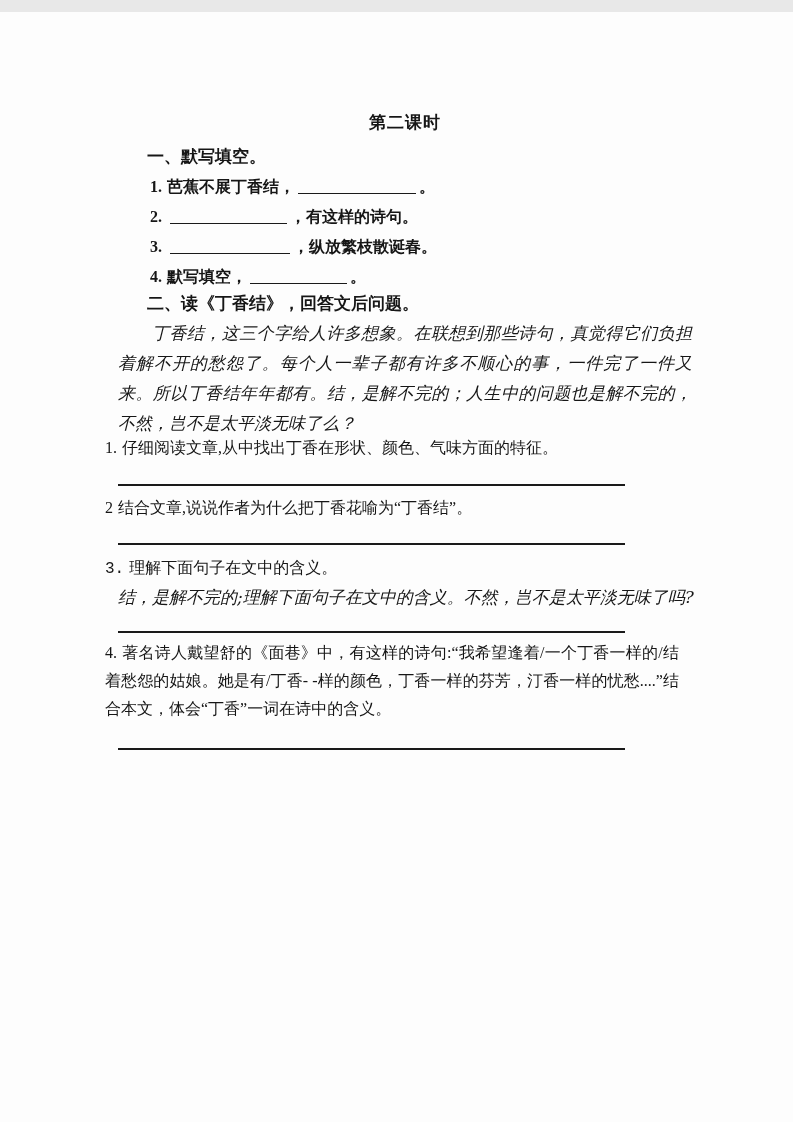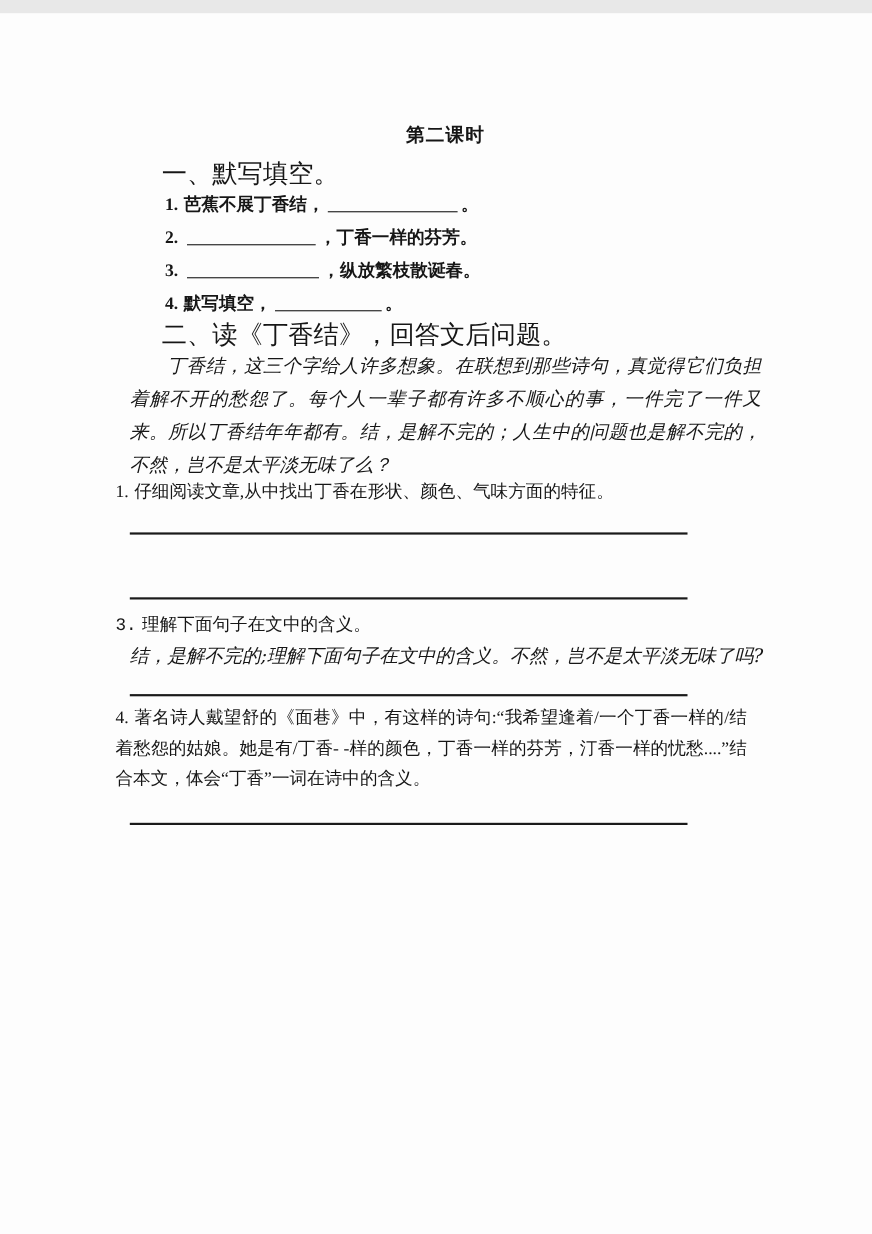--- a/index.html
+++ b/index.html
@@ -18,22 +18,22 @@
   .title {
     top: 100px; left: 118px; width: 574px;
     text-align: center;
     font-family: "Liberation Sans", "DejaVu Sans", sans-serif;
     font-weight: bold;
     font-size: 17px; line-height: 22px;
     letter-spacing: 1px;
   }
   .h {
     font-family: "Liberation Sans", "DejaVu Sans", sans-serif;
-    font-weight: normal;
-    font-size: 23px; line-height: 22px;
+    font-weight: bold;
+    font-size: 17px; line-height: 22px;
     left: 147px;
   }
   .h1 { top: 134px; }
   .h2 { top: 281px; }
 
   .item {
     left: 150px;
     font-size: 16px; line-height: 22px;
     white-space: nowrap;
     font-weight: bold;
@@ -96,34 +96,35 @@
 <body>
 
 <div class="page">
 
   <div class="abs title">第二课时</div>
 
   <div class="abs h h1">一、默写填空。</div>
 
   <div class="abs item item1"><span class="num">1.</span><span>芭蕉不展丁香结，</span><span class="blank w1"></span><span>。</span></div>
 
-  <div class="abs item item2"><span class="num">2.</span><span></span><span class="blank w2"></span><span>，丁香一样的芬芳。</span></div>
+  <div class="abs item item2"><span class="num">2.</span><span></span><span class="blank w2"></span><span>，有这样的诗句。</span></div>
 
   <div class="abs item item3"><span class="num">3.</span><span></span><span class="blank w3"></span><span>，纵放繁枝散诞春。</span></div>
 
   <div class="abs item item4"><span class="num">4.</span><span>默写填空，</span><span class="blank w4"></span><span>。</span></div>
 
   <div class="abs passage">丁香结，这三个字给人许多想象。在联想到那些诗句，真觉得它们负担着解不开的愁怨了。每个人一辈子都有许多不顺心的事，一件完了一件又来。所以丁香结年年都有。结，是解不完的；人生中的问题也是解不完的，不然，岂不是太平淡无味了么？</div>
 
   <div class="abs h h2">二、读《丁香结》，回答文后问题。</div>
 
   <div class="abs q q1"><span class="qlabel">1.</span><span>仔细阅读文章,从中找出丁香在形状、颜色、气味方面的特征。</span></div>
 
   <div class="abs ansline l1"></div>
 
+  <div class="abs q q2"><span class="qlabel">2</span><span>结合文章,说说作者为什么把丁香花喻为“丁香结”。</span></div>
 
   <div class="abs ansline l2"></div>
 
   <div class="abs q q3"><span class="qlabel">3.</span><span>理解下面句子在文中的含义。</span></div>
 
   <div class="abs quote">结，是解不完的;理解下面句子在文中的含义。不然，岂不是太平淡无味了吗?</div>
 
   <div class="abs ansline l3"></div>
 
   <div class="abs q q4"><span class="qlabel">4.</span><span>著名诗人戴望舒的《面巷》中，有这样的诗句:“我希望逢着/一个丁香一样的/结着愁怨的姑娘。她是有/丁香- -样的颜色，丁香一样的芬芳，汀香一样的忧愁....”结合本文，体会“丁香”一词在诗中的含义。</span></div>

